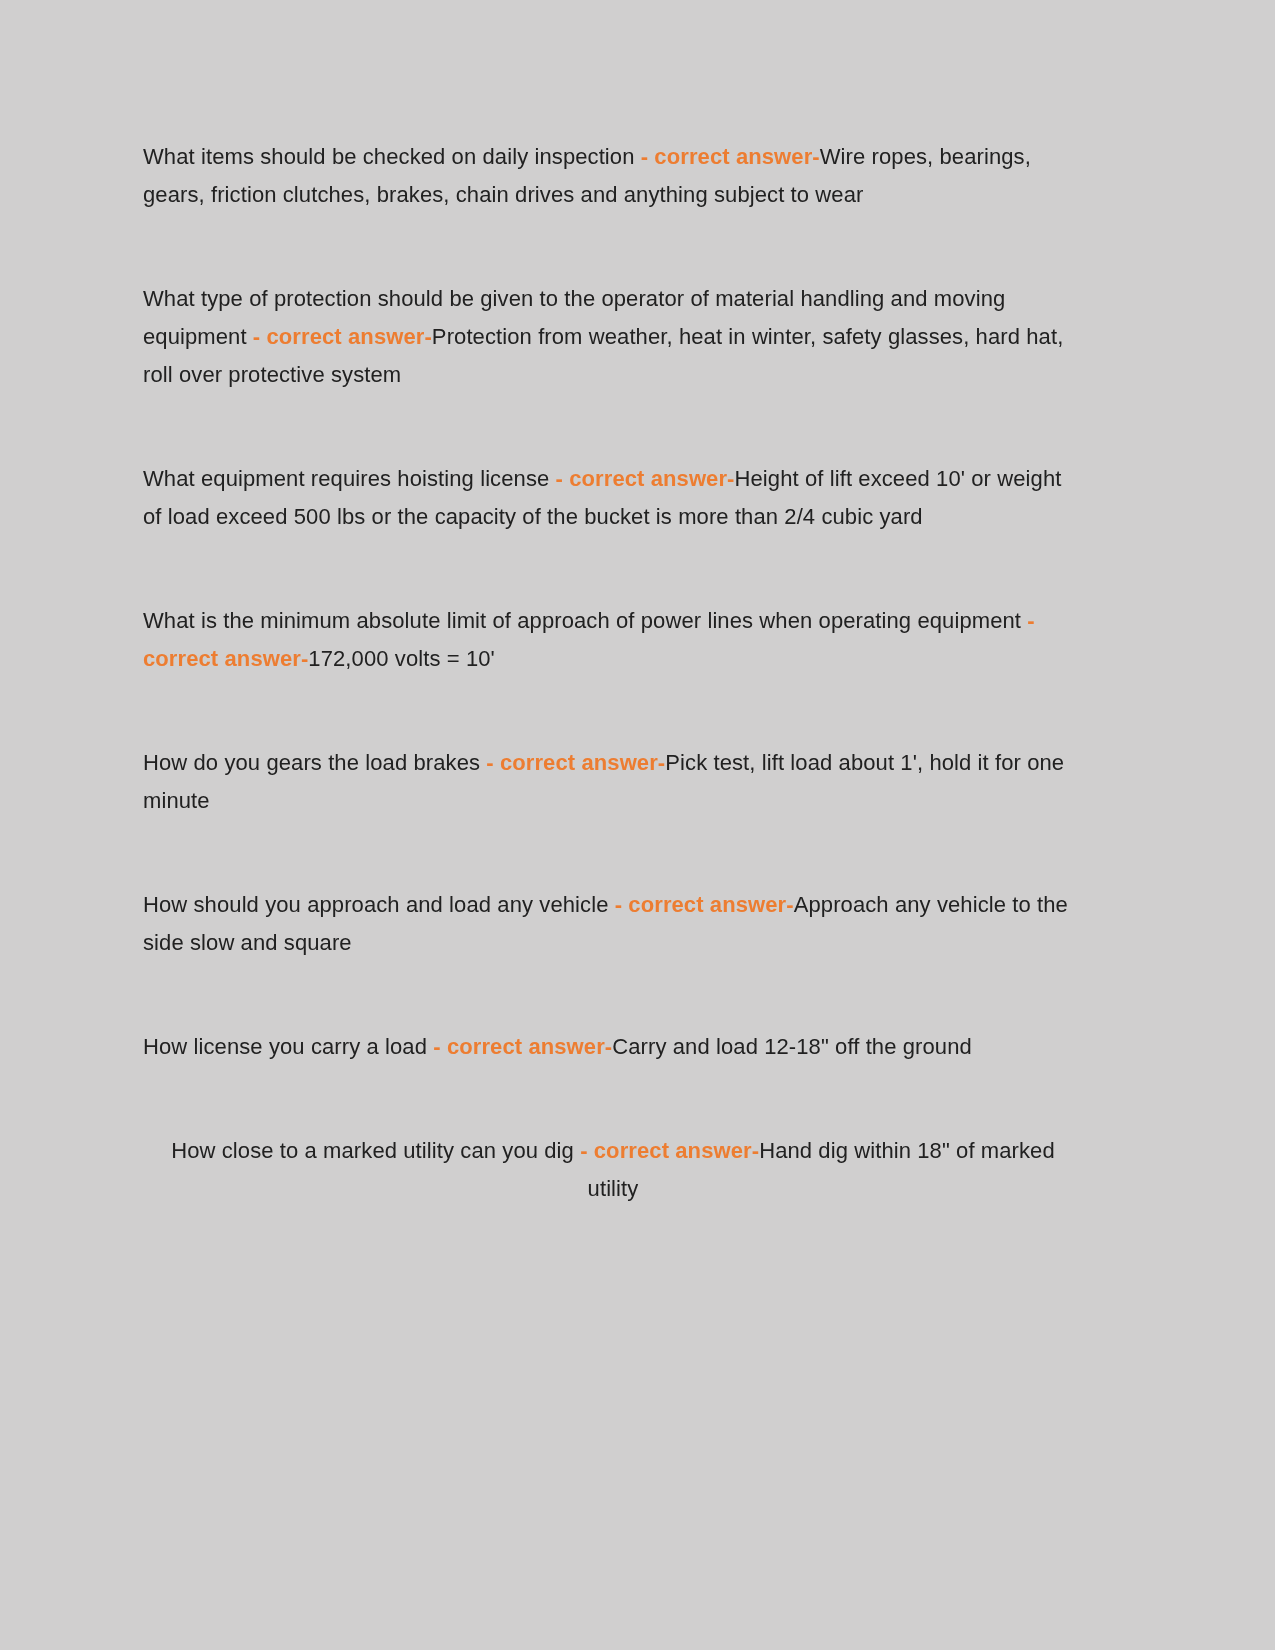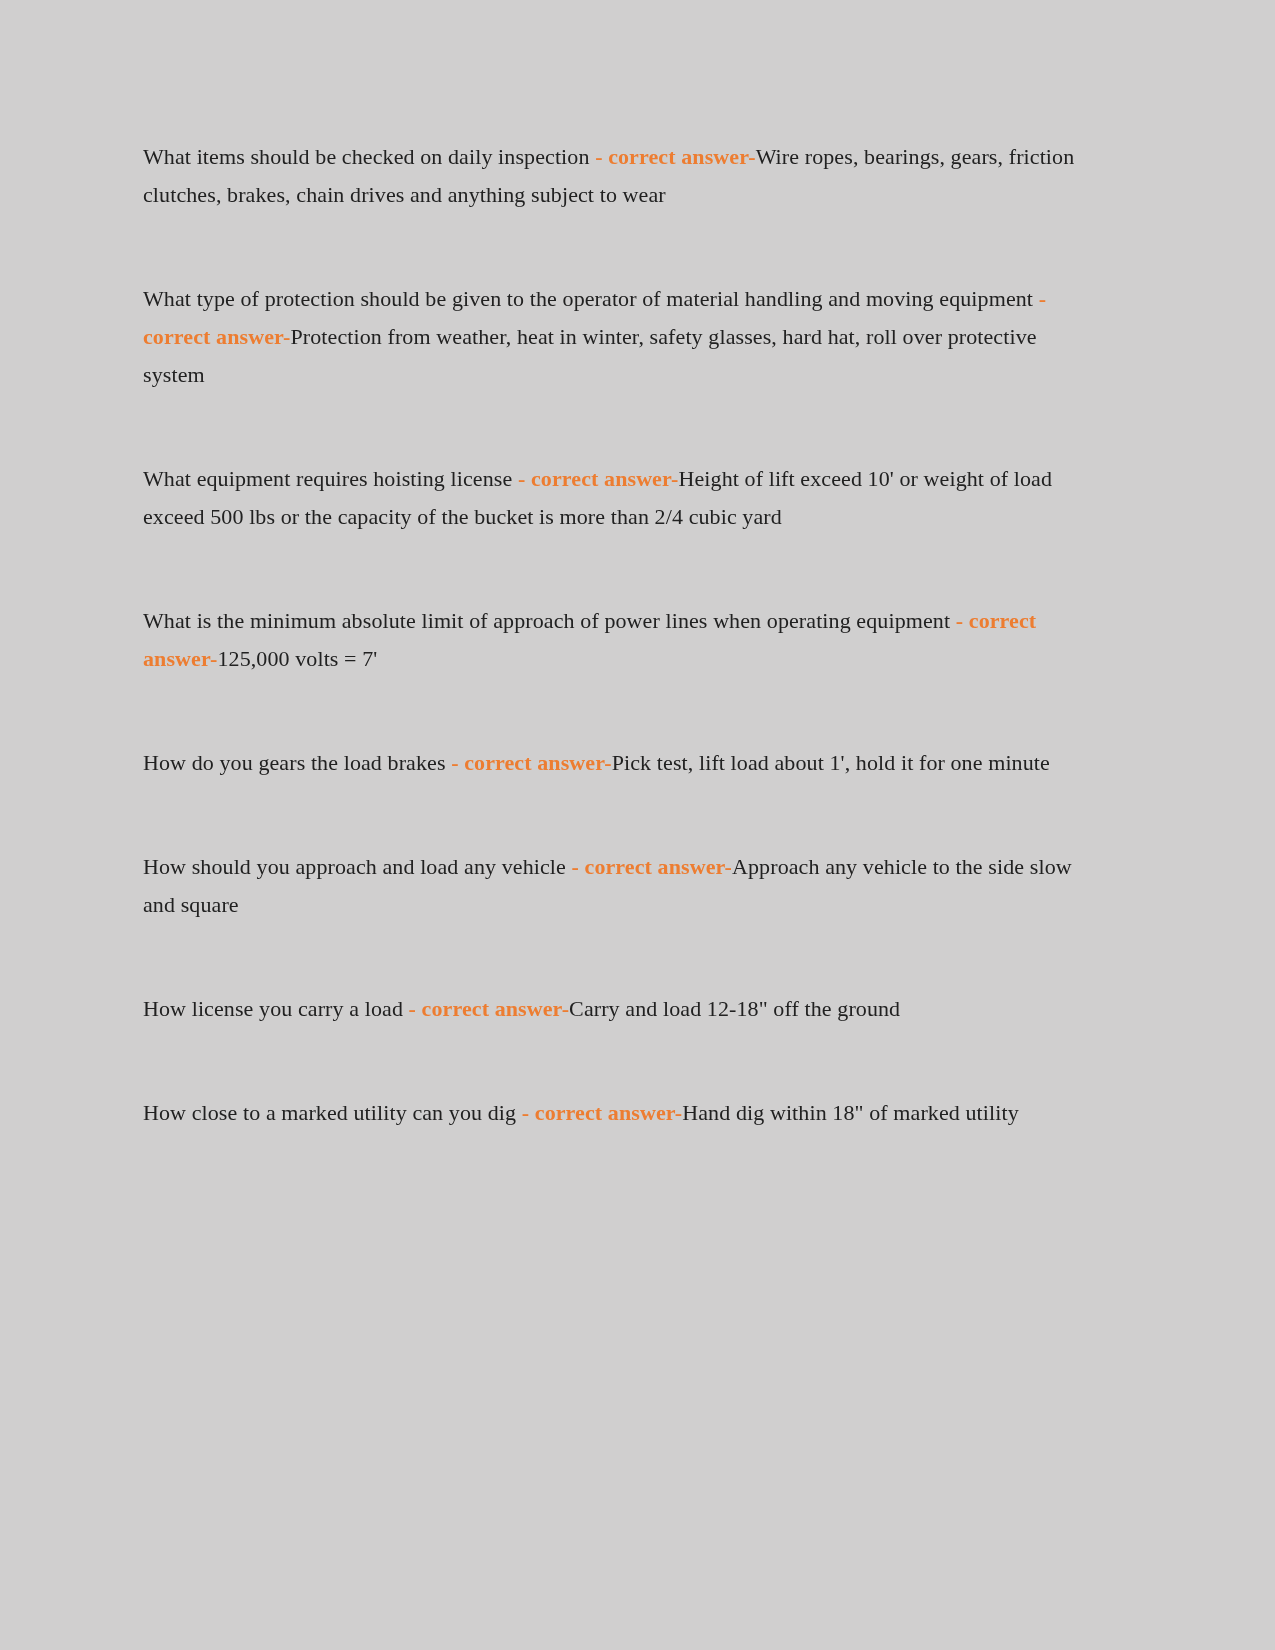--- a/index.html
+++ b/index.html
@@ -12,29 +12,28 @@
   body{
     width:1275px;height:1650px;
     background:var(--bg);
     font-family:"Liberation Sans","DejaVu Sans",sans-serif;
   }
   .page{
     position:relative;
     width:1275px;height:1374px;
     background:var(--bg);
     overflow:hidden;
-    font-family:Liberation Serif, serif;
   }
   .content{
     position:absolute;
     left:143px;top:138px;
     width:940px;
   }
   .qa-block{margin:0 0 66px 0;}
-  .qa-block:last-child{margin-bottom:16px;}
+  .qa-block:last-child{margin-bottom:16px;text-align:center;}
   .para{
     margin:0 0 17px 0;
     font-size:22px;
     line-height:38px;
     color:var(--ink);
     letter-spacing:0.1px;
   }
   .qa-block .para:last-child{margin-bottom:0;}
   .accent{
     color:var(--accent);
@@ -52,21 +51,21 @@
 
   <div class="qa-block">
     <p class="para"><span>What type of protection should be given to the operator of material handling and moving equipment </span><span class="accent">- correct answer-</span><span>Protection from weather, heat in winter, safety glasses, hard hat, roll over protective system</span></p>
   </div>
 
   <div class="qa-block">
     <p class="para"><span>What equipment requires hoisting license </span><span class="accent">- correct answer-</span><span>Height of lift exceed 10' or weight of load exceed 500 lbs or the capacity of the bucket is more than 2/4 cubic yard</span></p>
   </div>
 
   <div class="qa-block">
-    <p class="para"><span>What is the minimum absolute limit of approach of power lines when operating equipment </span><span class="accent">- correct answer-</span><span>125,000 volts = 7'</span></p>
+    <p class="para"><span>What is the minimum absolute limit of approach of power lines when operating equipment </span><span class="accent">- correct answer-</span><span>172,000 volts = 10'</span></p>
       </div>
 
   <div class="qa-block">
     <p class="para"><span>How do you gears the load brakes </span><span class="accent">- correct answer-</span><span>Pick test, lift load about 1', hold it for one minute</span></p>
   </div>
 
   <div class="qa-block">
     <p class="para"><span>How should you approach and load any vehicle </span><span class="accent">- correct answer-</span><span>Approach any vehicle to the side slow and square</span></p>
   </div>
 

